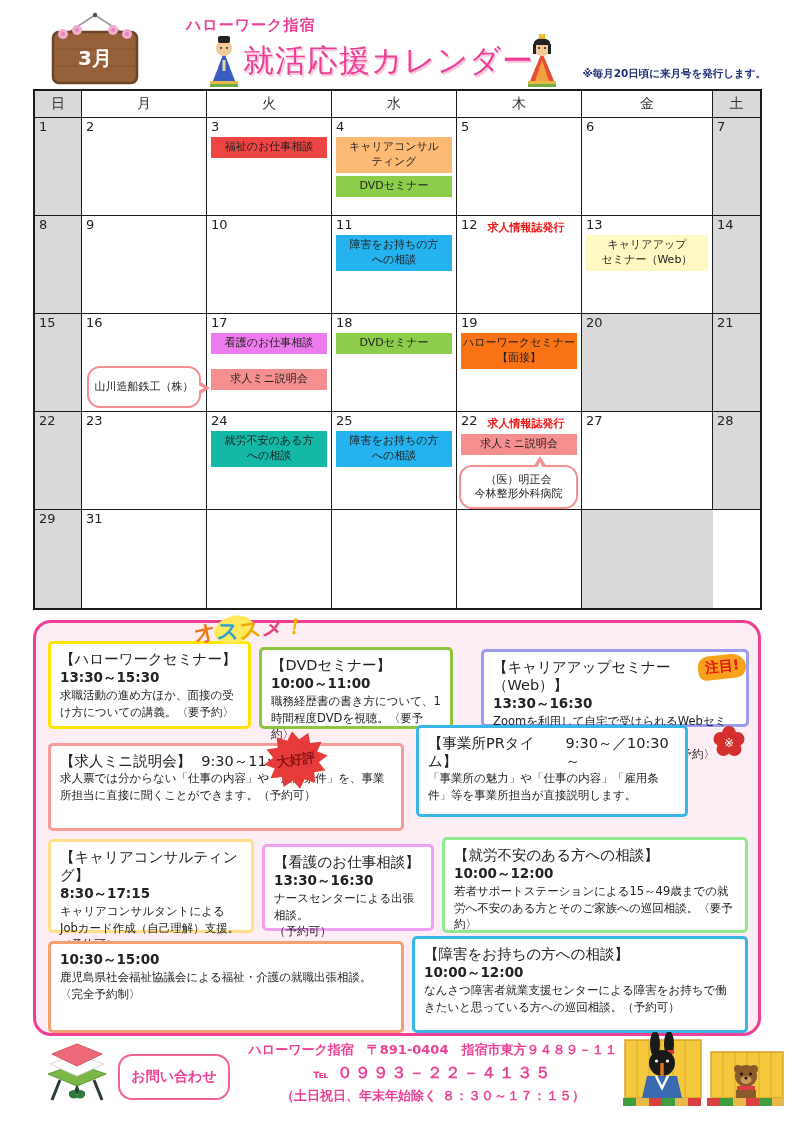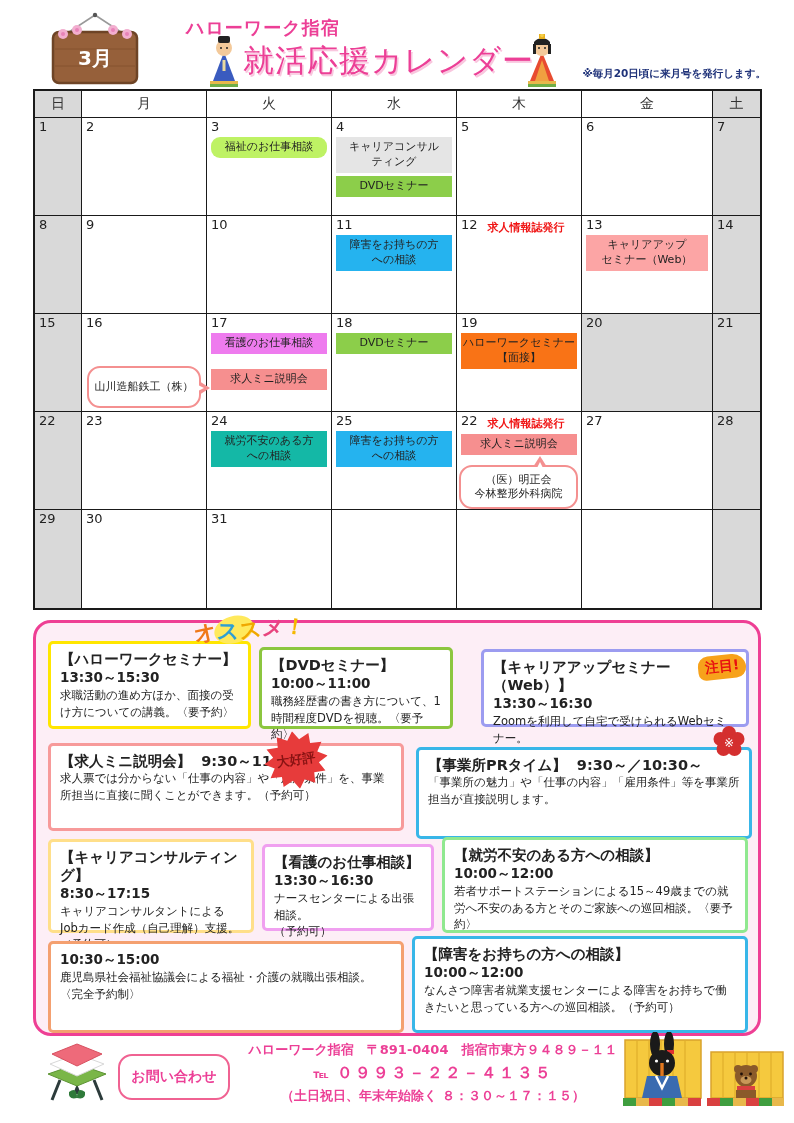--- a/index.html
+++ b/index.html
@@ -1,68 +1,68 @@
 <!DOCTYPE html>
 <html><head>
 <meta charset="utf-8">
 <style>
   html,body{margin:0;padding:0;}
   body{font-family:"DejaVu Sans","Liberation Sans",sans-serif;background:#fff;}
   .page{position:relative;width:794px;height:1123px;background:#fff;overflow:hidden;}
 
   
   .sign{position:absolute;left:50px;top:10px;}
-  .org{position:absolute;left:186px;top:16px;font-size:18px;font-weight:bold;color:#ec3f96;letter-spacing:1px;}
+  .org{position:absolute;left:186px;top:16px;font-size:15px;font-weight:bold;color:#ec3f96;letter-spacing:1px;}
   .doll-l{position:absolute;left:207px;top:36px;}
   .doll-r{position:absolute;left:525px;top:34px;}
   .main-title{position:absolute;left:243px;top:40px;margin:0;font-size:31px;font-weight:normal;color:#ec3f96;letter-spacing:1px;text-shadow:1.5px 1.5px 0 #f9c6de;white-space:nowrap;}
   .issue-note{position:absolute;right:28px;top:67px;font-size:10.5px;font-weight:bold;color:#1f3279;}
 
   
   .calendar{position:absolute;left:33px;top:89px;width:729px;border:2px solid #1a1a1a;box-sizing:border-box;background:#fff;}
   .cal-row{display:grid;grid-template-columns:47px 125px 125px 125px 125px 131px 47px;}
   .hcell{height:27px;border-right:1.5px solid #1a1a1a;border-bottom:1.5px solid #1a1a1a;display:flex;align-items:center;justify-content:center;font-size:14px;color:#333;box-sizing:border-box;}
   .cell{position:relative;height:98px;border-right:1.5px solid #1a1a1a;border-bottom:1.5px solid #1a1a1a;box-sizing:border-box;overflow:visible;}
   .cal-row .hcell:last-child,.cal-row .cell:last-child{border-right:none;}
   .calendar .cal-row:last-child .cell{border-bottom:none;}
   .gray{background:#d9d9d9;}
   .dtop{display:flex;align-items:flex-start;}
   .dnum{font-size:13px;color:#222;padding:2px 0 0 4px;line-height:1.1;}
   .dnote{font-size:11px;font-weight:bold;color:#f01515;margin:4px 0 0 10px;white-space:nowrap;}
   .ev{margin:3px 4px 0;padding:3px 1px;font-size:11px;line-height:1.35;text-align:center;white-space:pre-line;color:#222;}
   .gap{margin-top:15px;}
-  .c-orange{background:#bef264;border-radius:9px;}
-  .c-yellow{background:#e5e5e5;}
+  .c-orange{background:#ef4444;}
+  .c-yellow{background:#fdba74;}
   .c-green{background:#8cce4a;}
   .c-cyan{background:#25b3ef;}
-  .c-lavender{background:#fca5a5;}
+  .c-lavender{background:#fef9c3;}
   .c-magenta{background:#ee7bee;}
   .c-salmon{background:#f68f8f;}
   .c-brightyellow{background:#f97316;}
   .c-lightgreen{background:#14b8a6;}
   .bubble{position:absolute;background:#fff;border:2.5px solid #f49090;border-radius:13px;font-size:11px;line-height:1.3;text-align:center;white-space:pre-line;z-index:3;display:flex;align-items:center;justify-content:center;color:#222;box-sizing:border-box;}
   .bubble.right{left:5px;top:52px;width:114px;height:42px;}
   .bubble.right::after{content:"";position:absolute;right:-11px;top:13px;border-left:11px solid #f49090;border-top:7px solid transparent;border-bottom:7px solid transparent;}
   .bubble.right::before{content:"";position:absolute;right:-5px;top:16px;border-left:8px solid #fff;border-top:4px solid transparent;border-bottom:4px solid transparent;z-index:2;}
   .bubble.top{left:2px;top:53px;width:119px;height:44px;}
   .bubble.top::after{content:"";position:absolute;top:-11px;left:72px;border-bottom:11px solid #f49090;border-left:7px solid transparent;border-right:7px solid transparent;}
   .bubble.top::before{content:"";position:absolute;top:-5px;left:75px;border-bottom:8px solid #fff;border-left:4px solid transparent;border-right:4px solid transparent;z-index:2;}
 
   
   .info{position:absolute;left:33px;top:620px;width:728px;height:416px;border:3.5px solid #ee3f94;border-radius:18px;background:#fdeef6;box-sizing:border-box;}
   .ibox{position:absolute;background:#fff;border:3px solid;border-radius:5px;padding:6px 9px;box-sizing:border-box;color:#222;}
-  .ibox .t{font-size:14.5px;font-weight:bold;line-height:1.25;}
+  .ibox .t{font-size:14.5px;font-weight:normal;line-height:1.25;}
   .ibox .tm{font-size:13.5px;font-weight:bold;line-height:1.4;}
   .ibox .d{font-size:11.5px;line-height:1.45;white-space:pre-line;}
   .ibox .row{display:flex;gap:10px;align-items:baseline;}
   .b1{left:12px;top:18px;width:203px;height:88px;border-color:#ffe600;}
   .b2{left:223px;top:24px;width:194px;height:82px;border-color:#8cc63f;}
   .b3{left:445px;top:26px;width:268px;height:78px;border-color:#9c9cf0;}
   .b4{left:12px;top:120px;width:356px;height:88px;border-color:#f79a9a;}
-  .b5{left:380px;top:124px;width:336px;height:92px;border-color:#38b6e8;}
+  .b5{left:380px;top:102px;width:272px;height:92px;border-color:#38b6e8;}
   .b6{left:12px;top:216px;width:206px;height:94px;border-color:#ffdf8a;}
   .b7{left:226px;top:221px;width:172px;height:87px;border-color:#f0a0f0;}
   .b8{left:406px;top:214px;width:306px;height:96px;border-color:#90e890;}
   .b9{left:12px;top:318px;width:356px;height:92px;border-color:#f4a070;}
   .b10{left:376px;top:313px;width:336px;height:97px;border-color:#38b6e8;}
 
   .osusume{position:absolute;left:158px;top:-8px;font-size:22px;font-weight:bold;z-index:4;transform:rotate(-4deg);}
   .osusume span{position:relative;display:inline-block;}
   .osusume::before{content:"";position:absolute;left:20px;top:0px;width:40px;height:27px;background:#ffe95c;border-radius:50%;transform:rotate(-12deg);z-index:-1;}
   .o0{color:#f07818;transform:rotate(-8deg);}
@@ -323,25 +323,20 @@
         <div class="cell gray">
           <div class="dtop">
             <div class="dnum">28</div>
           </div>
         </div>
       </div>
       <div class="cal-row">
         <div class="cell gray">
           <div class="dtop">
             <div class="dnum">29</div>
-          </div>
-        </div>
-        <div class="cell">
-          <div class="dtop">
-            <div class="dnum">30</div>
           </div>
         </div>
         <div class="cell">
           <div class="dtop">
             <div class="dnum">31</div>
           </div>
         </div>
         <div class="cell"></div>
         <div class="cell"></div>
         <div class="cell"></div>

